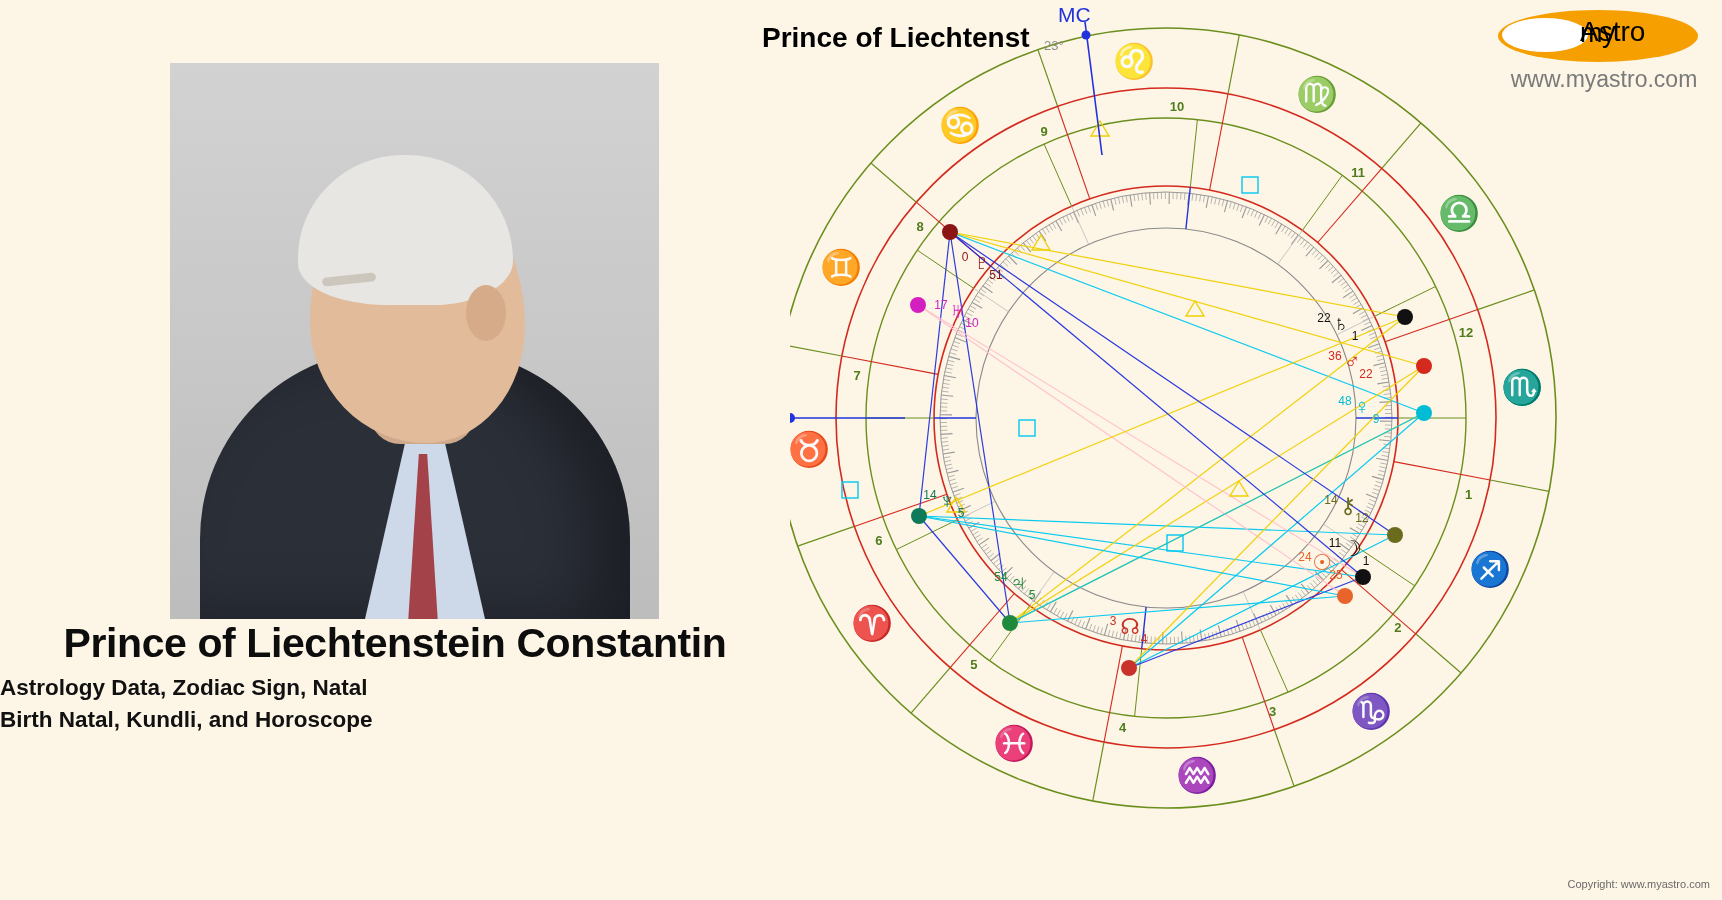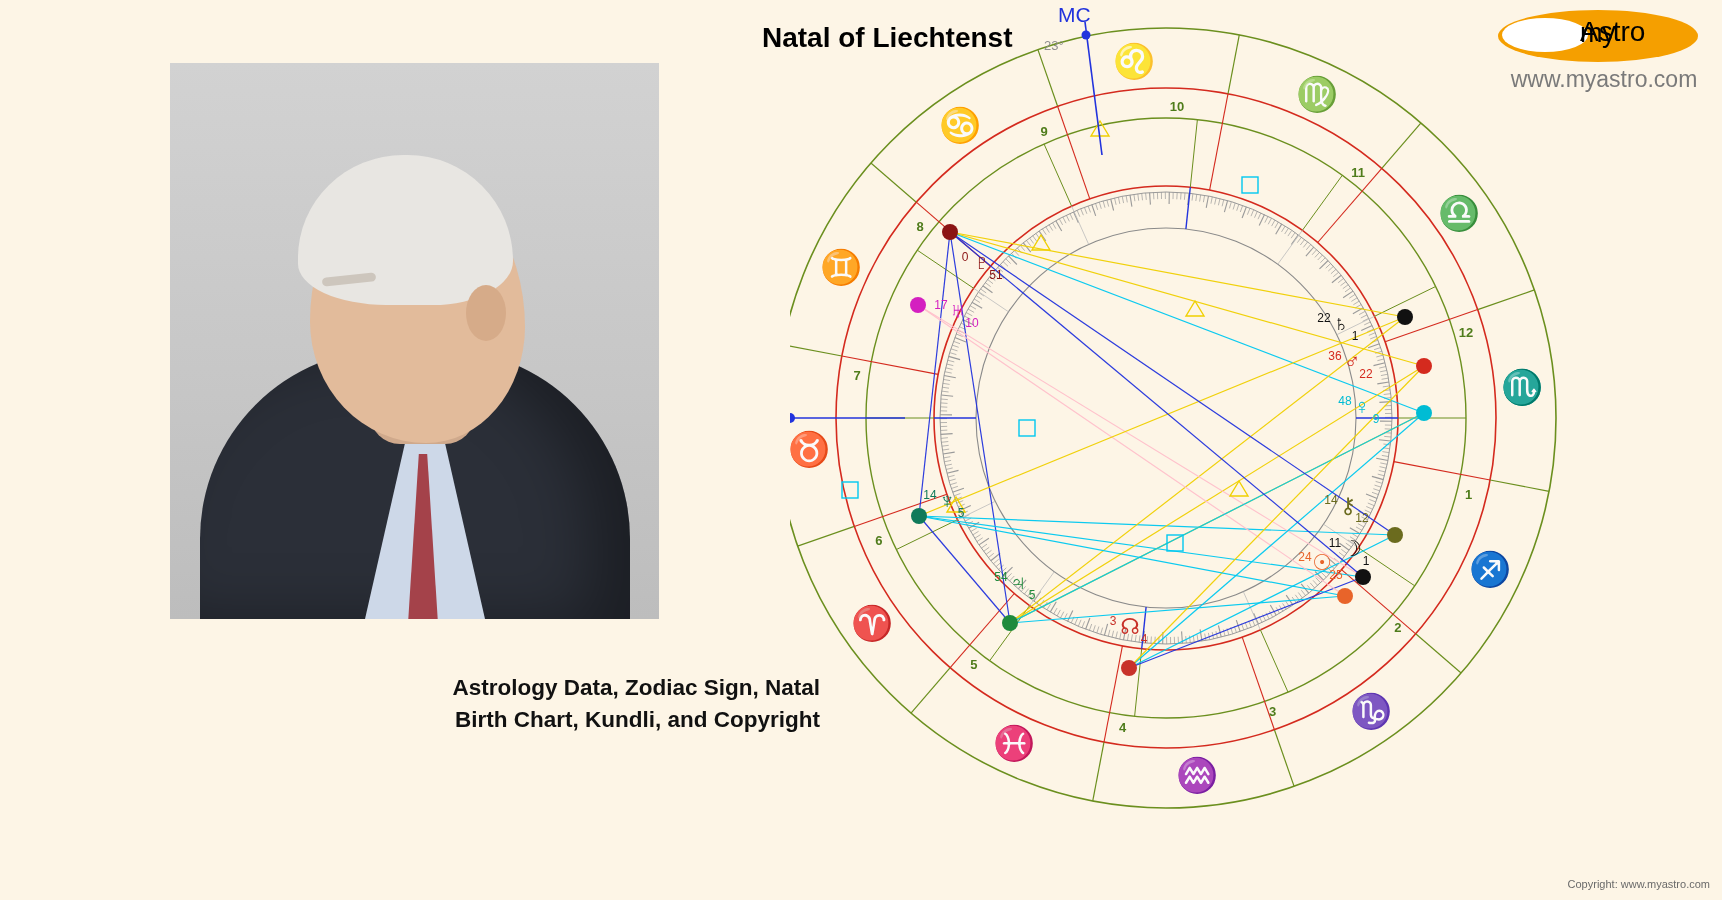--- a/index.html
+++ b/index.html
@@ -90,26 +90,25 @@
     left: 0; top: 620px; width: 790px;
     text-align: center;
     font-size: 41px;
     font-weight: bold;
     color: #0d0d0d;
     letter-spacing: -0.4px;
   }
   #person-subtitle {
     position: absolute;
     left: 0; top: 672px; width: 790px;
-    text-align: right;
+    text-align: left;
     font-size: 22.5px;
     font-weight: bold;
     color: #111;
     line-height: 1.42;
-    padding-left: 30px;
   }
 
   
   #chart-title {
     position: absolute;
     left: 762px; top: 22px;
     font-size: 28px;
     font-weight: bold;
     color: #000;
     white-space: nowrap;
@@ -185,28 +184,29 @@
     <div id="portrait-suit"></div>
     <div id="portrait-shirt"></div>
     <div id="portrait-tie"></div>
     <div id="portrait-neck"></div>
     <div id="portrait-head"></div>
     <div id="portrait-hair"></div>
     <div id="portrait-ear"></div>
     <div id="portrait-brow"></div>
   </div>
 
+  <div id="person-name">Prince of Liechtenstein Constantin</div>
 
   <div id="person-subtitle">
     <div>Astrology Data, Zodiac Sign, Natal</div>
-    <div>Birth Chart, Kundli, and Copyright</div>
+    <div>Birth Natal, Kundli, and Horoscope</div>
   </div>
 </div>
 
-<div id="chart-title">Natal of Liechtenst</div>
+<div id="chart-title">Prince of Liechtenst</div>
 
 <div id="logo-wrap">
   <div id="logo-ellipse"></div>
   <div id="logo-inner-ellipse"></div>
   <div id="logo-my">my</div>
   <div id="logo-astro">Astro</div>
   <div id="logo-url">www.myastro.com</div>
 </div>
 
 <div id="copyright">Copyright: www.myastro.com</div>

